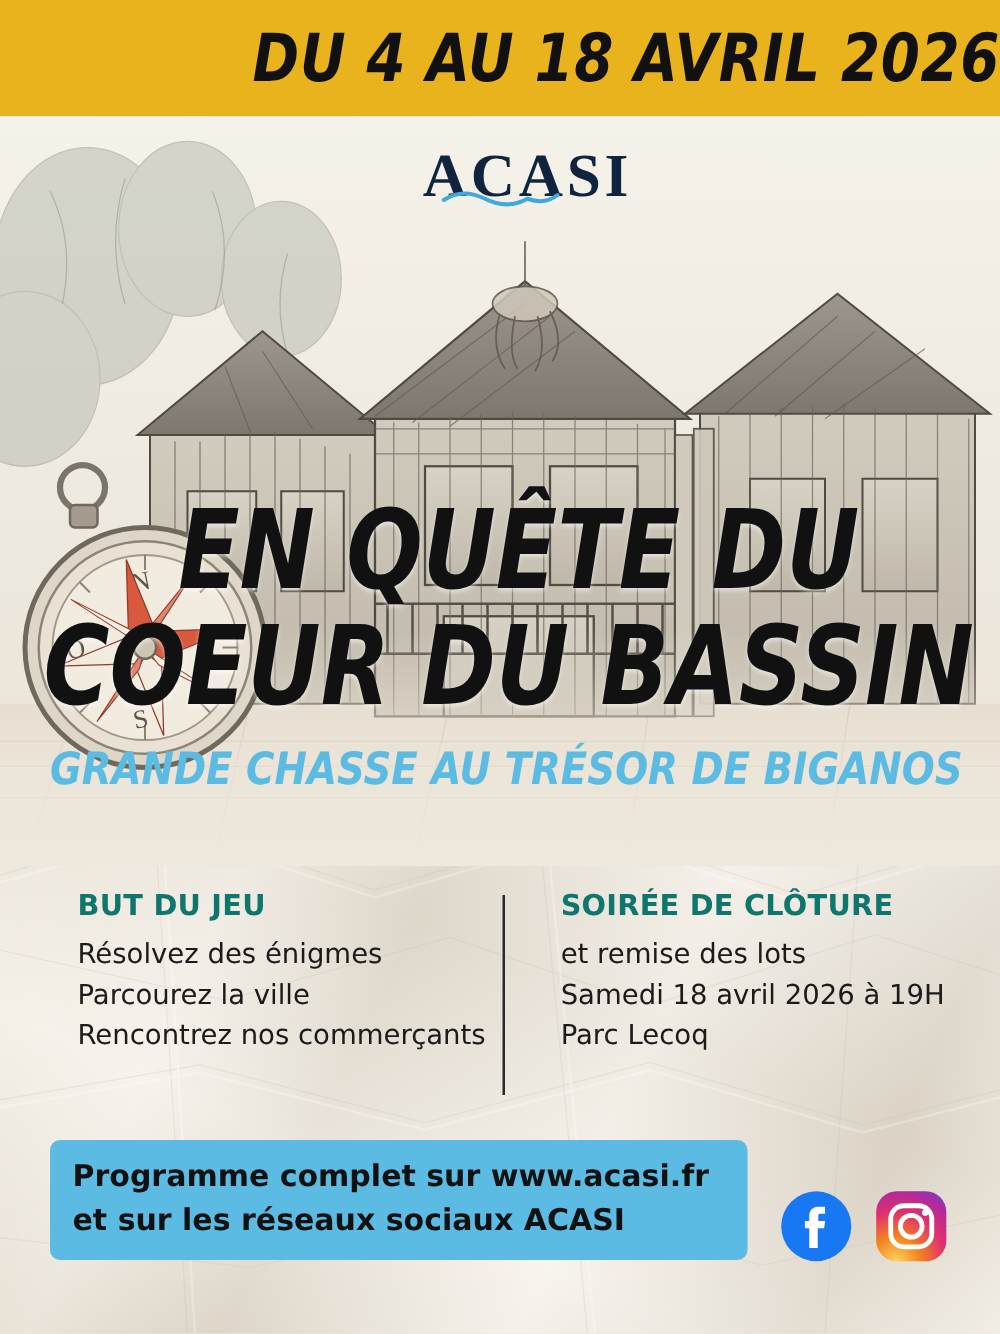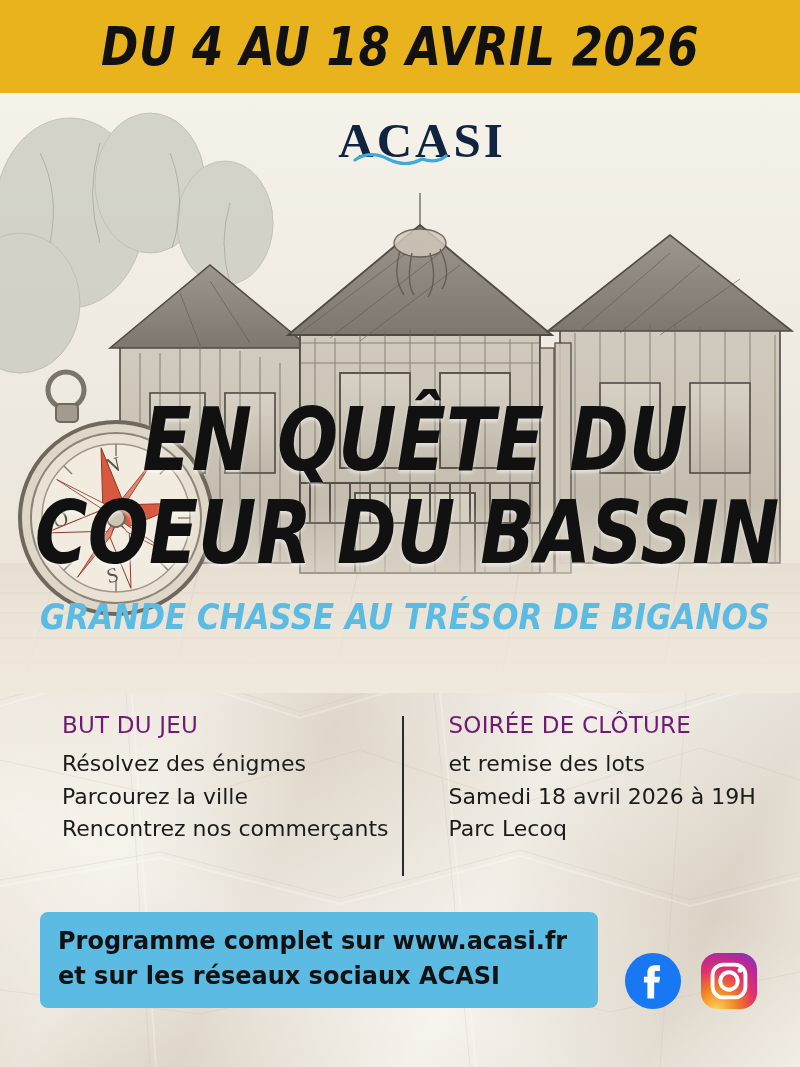--- a/index.html
+++ b/index.html
@@ -38,21 +38,21 @@
   }
 
   
   .banner {
     position: absolute;
     top: 0; left: 0; right: 0;
     height: 93px;
     background: #e8b31c;
     display: flex;
     align-items: center;
-    justify-content: center;
+    justify-content: flex-end;
   }
   .banner-text {
     font-family: "DejaVu Sans", sans-serif;
     font-weight: bold;
     font-style: italic;
     font-size: 45px;
     letter-spacing: 0.5px;
     color: #111;
     transform: scaleY(1.18);
     white-space: nowrap;
@@ -165,22 +165,22 @@
     position: absolute;
     left: 340px;
     top: 4px;
     width: 2px;
     height: 160px;
     background: #2a2a2a;
   }
   .col-title {
     font-family: "DejaVu Sans", sans-serif;
     font-size: 23px;
-    font-weight: normal;
-    color: #701a75;
+    font-weight: bold;
+    color: #0f766e;
     margin-bottom: 10px;
     letter-spacing: .2px;
   }
   .col-line {
     font-family: "DejaVu Sans", sans-serif;
     font-size: 22px;
     color: #1b1b1b;
     line-height: 1.48;
     white-space: nowrap;
   }

